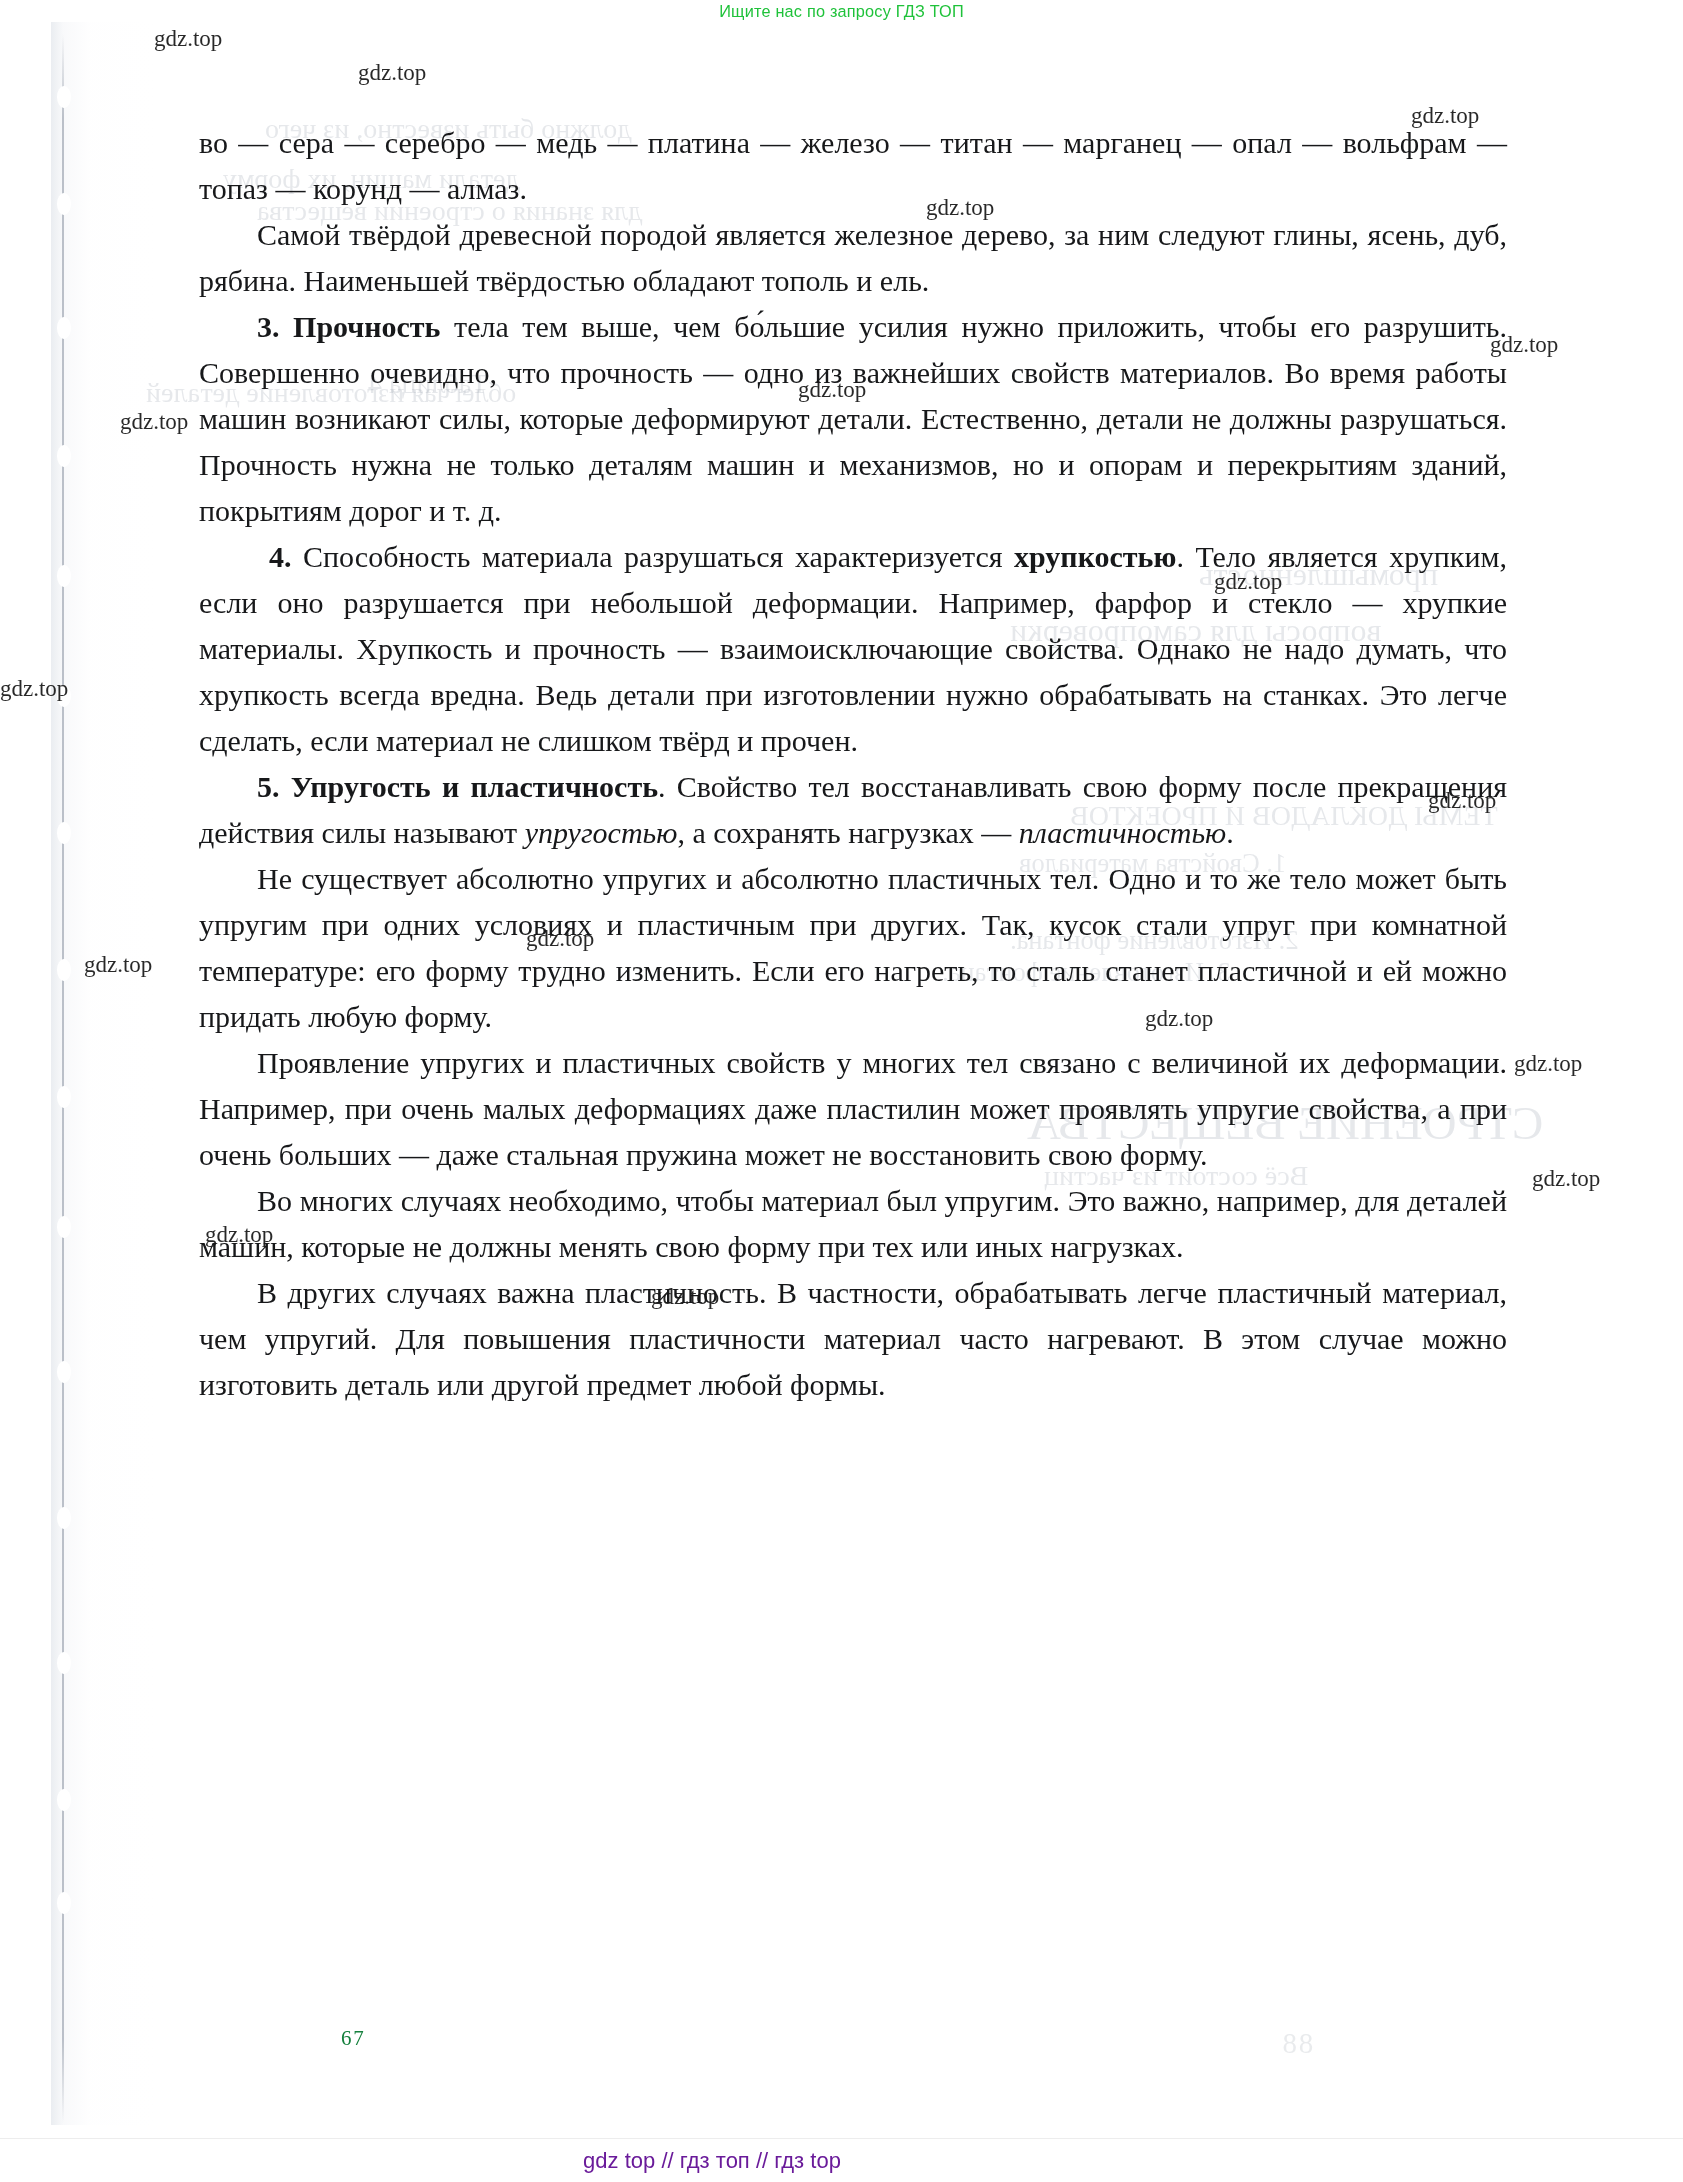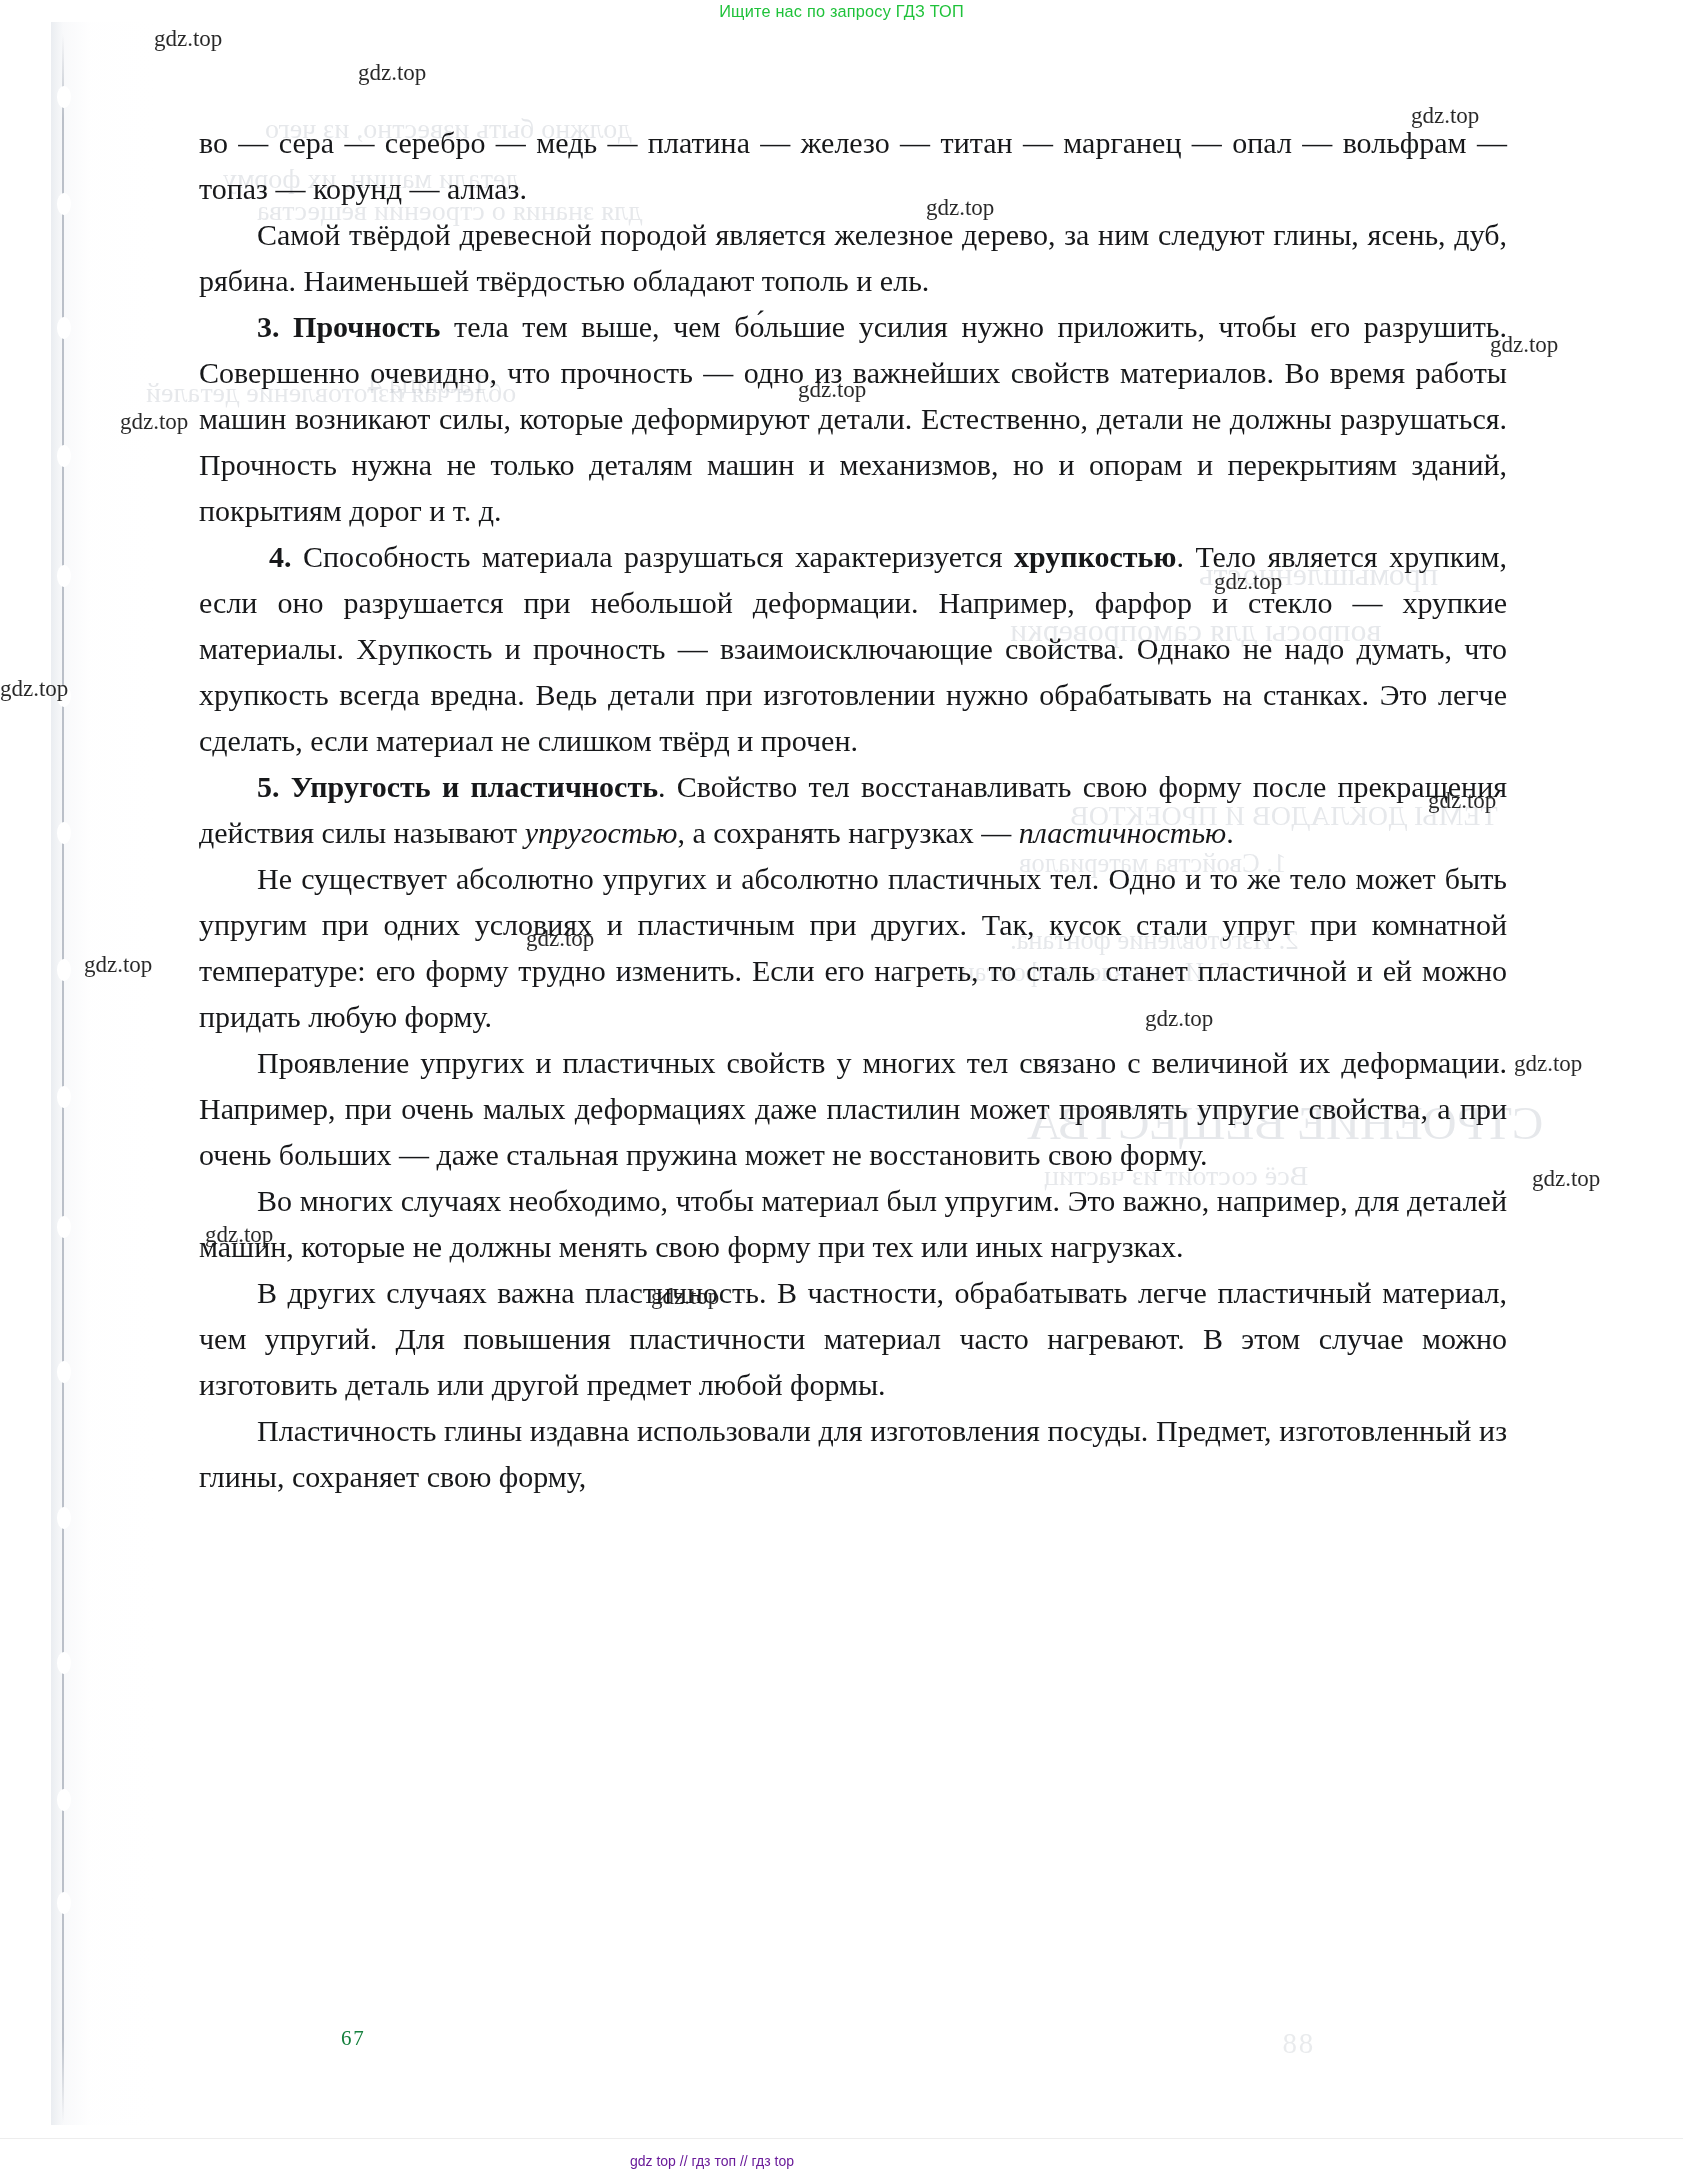--- a/index.html
+++ b/index.html
@@ -85,21 +85,21 @@
     position: absolute;
     left: 0;
     top: 2144px;
     width: 1424px;
     height: 34px;
     display: flex;
     align-items: center;
     justify-content: center;
     gap: 12px;
     font-family: "Liberation Sans", "DejaVu Sans", sans-serif;
-    font-size: 14px;
+    font-size: 22px;
     color: #6a1b9a;
     white-space: nowrap;
   }
 
   
   .column {
     position: absolute;
     left: 199px;
     top: 120px;
     width: 1308px;
@@ -221,21 +221,20 @@
     </p>
 
     <p class="ind">Не существует абсолютно упругих и абсолютно пластичных тел. Одно и то же тело может быть упругим при одних условиях и пластичным при других. Так, кусок стали упруг при комнатной температуре: его форму трудно изменить. Если его нагреть, то сталь станет пластичной и ей можно придать любую форму.</p>
 
     <p class="ind">Проявление упругих и пластичных свойств у многих тел связано с величиной их деформации. Например, при очень малых деформациях даже пластилин может проявлять упругие свойства, а при очень больших — даже стальная пружина может не восстановить свою форму.</p>
 
     <p class="ind">Во многих случаях необходимо, чтобы материал был упругим. Это важно, например, для деталей машин, которые не должны менять свою форму при тех или иных нагрузках.</p>
 
     <p class="ind">В других случаях важна пластичность. В частности, обрабатывать легче пластичный материал, чем упругий. Для повышения пластичности материал часто нагревают. В этом случае можно изготовить деталь или другой предмет любой формы.</p>
 
-    <p class="ind">Пластичность глины издавна использовали для изготовления посуды. Предмет, изготовленный из глины, сохраняет свою форму,</p>
 
   </div>
 
   <div class="folio">67</div>
   <div class="folio-ghost">88</div>
 
   <div id="wm-layer">
       <div class="wm soft" style="left: 154px; top: 26px; font-size: 23px;">gdz.top</div>
       <div class="wm soft" style="left: 358px; top: 60px; font-size: 23px;">gdz.top</div>
       <div class="wm soft" style="left: 1411px; top: 103px; font-size: 23px;">gdz.top</div>

